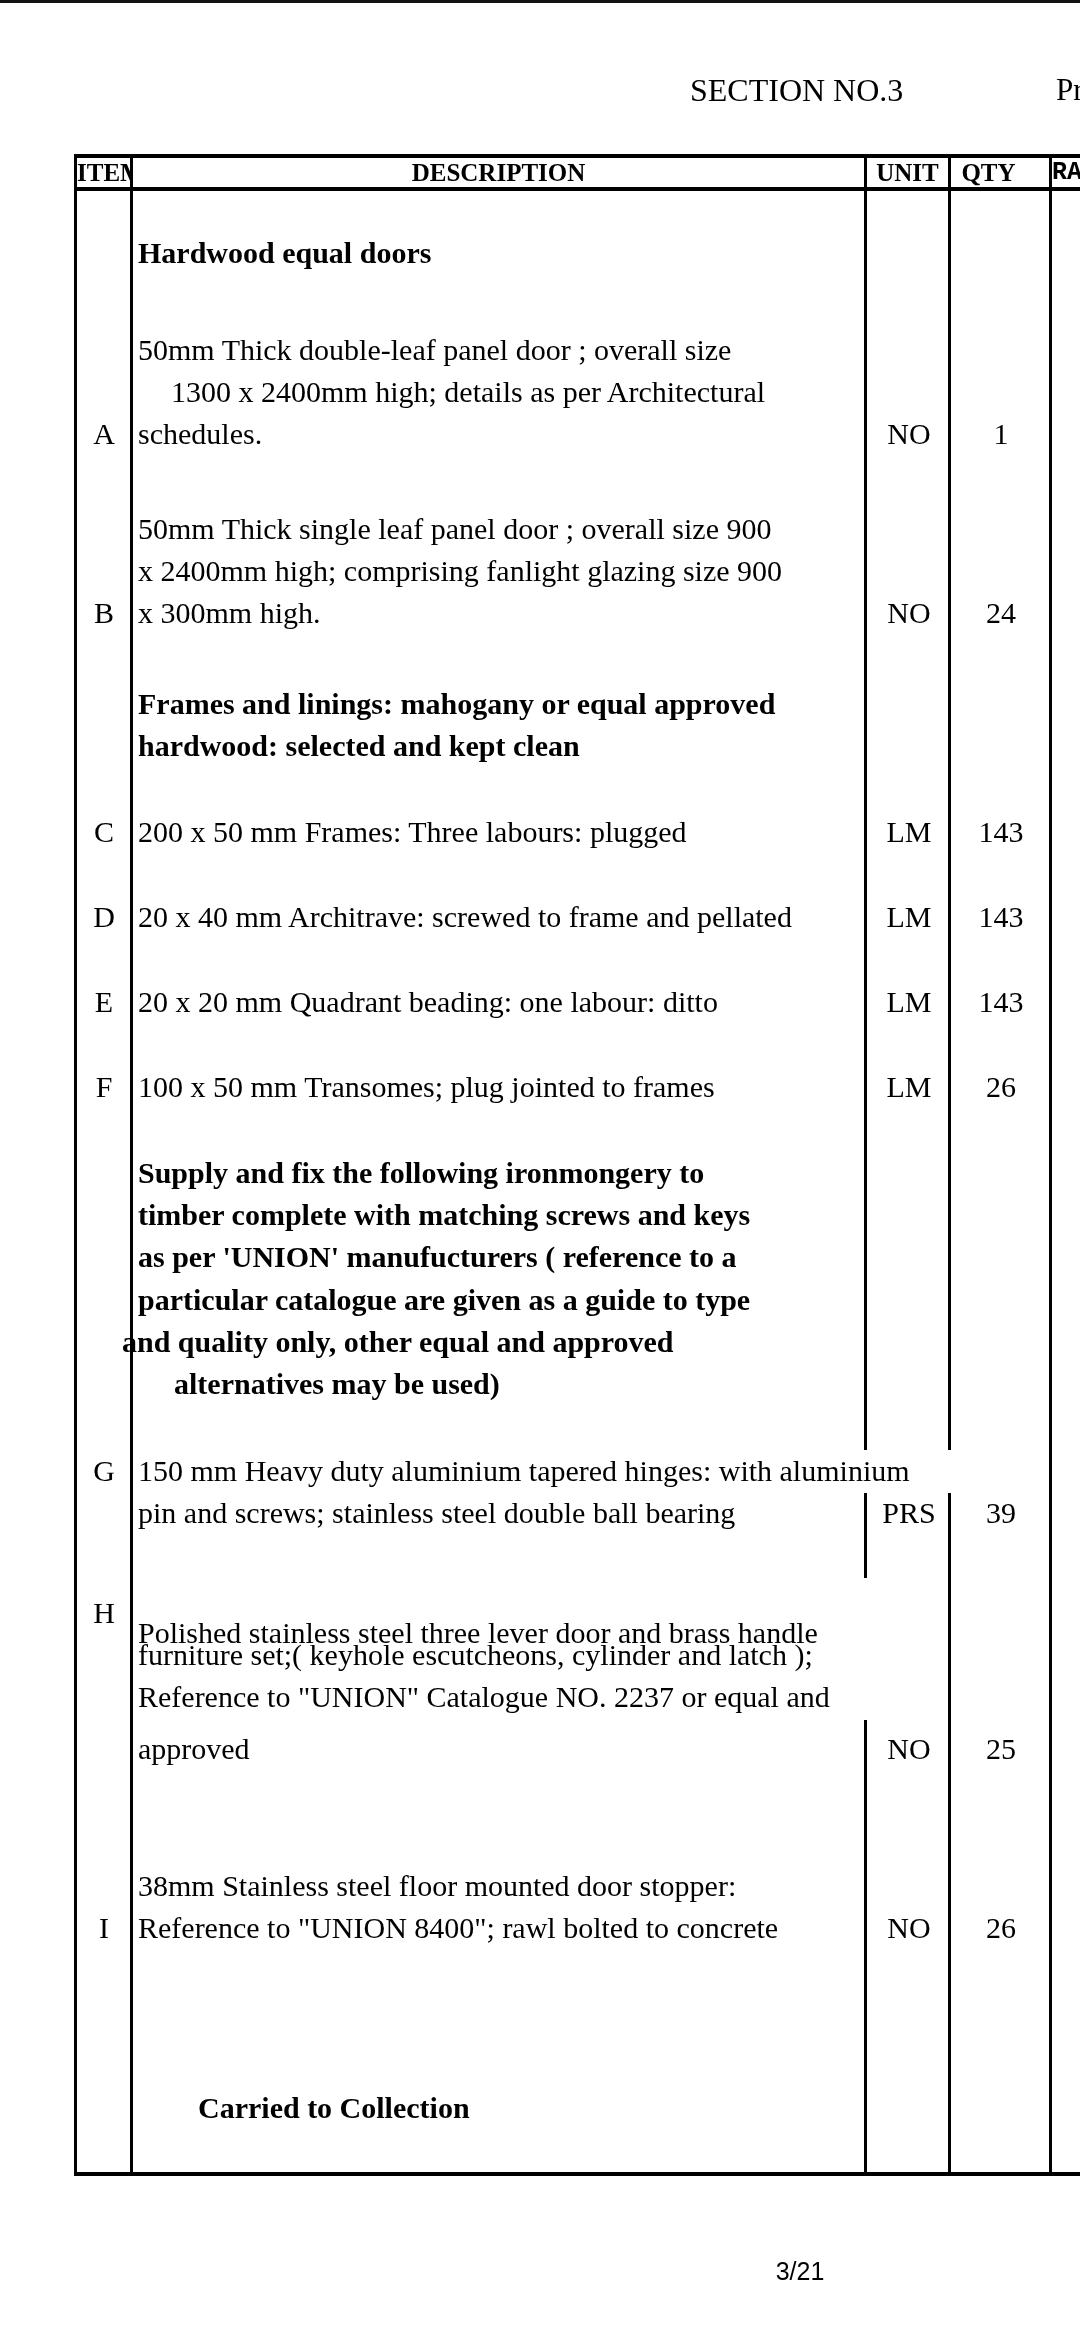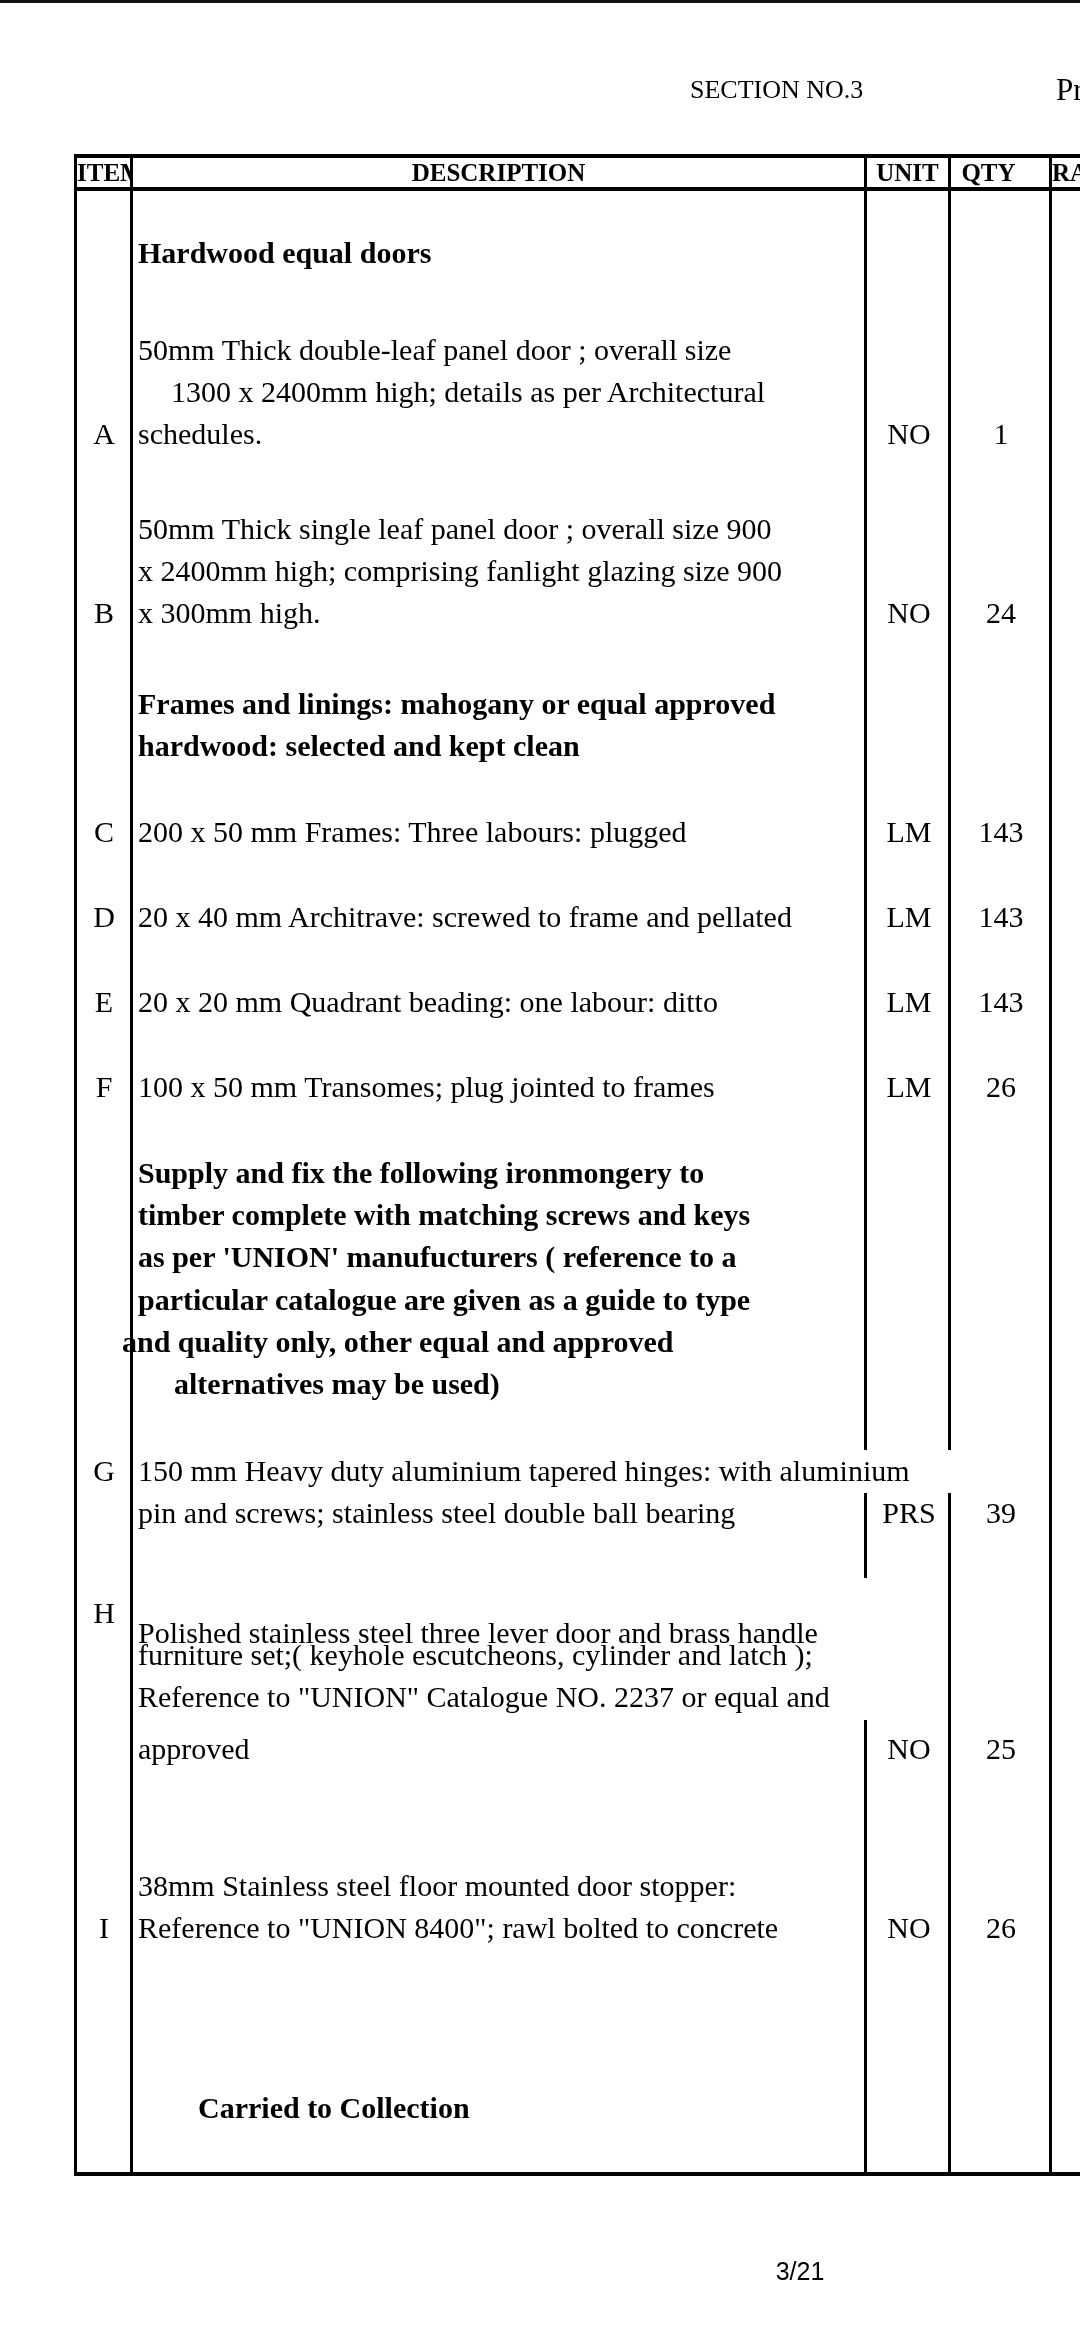--- a/index.html
+++ b/index.html
@@ -3,21 +3,21 @@
 <meta charset="utf-8">
 <style>
   html, body { margin: 0; padding: 0; }
   body {
     width: 1080px; height: 2340px; position: relative; overflow: hidden;
     background: #ffffff; color: #000;
     font-family: "Liberation Serif", "DejaVu Serif", serif;
   }
   .topbar { position: absolute; left: 0; top: 0; width: 1080px; height: 3px; background: #111; }
   .abs { position: absolute; white-space: nowrap; }
-  .section-title { left: 690px; top: 70px; font-size: 26px; line-height: 40px; }
+  .section-title { left: 690px; top: 70px; font-size: 32px; line-height: 40px; }
   .section-right { left: 1056px; top: 70px; font-size: 31px; line-height: 40px; }
 
   .hline { position: absolute; height: 4px; background: #000; }
   .vline { position: absolute; width: 3px; background: #000; }
 
   .hdr { position: absolute; top: 158px; height: 30px; line-height: 30px; font-weight: bold; font-size: 25px; overflow: hidden; white-space: nowrap; }
 
   .txt { position: absolute; font-size: 30px; line-height: 42px; white-space: nowrap; }
   .bold { font-weight: bold; }
   .item { position: absolute; left: 78px; width: 52px; text-align: center; font-size: 30px; line-height: 42px; }
@@ -49,21 +49,21 @@
 
   <div class="vline" style="left:948px; top:154px; height:1296px;"></div>
   <div class="vline" style="left:948px; top:1493px; height:683px;"></div>
 
   <div class="vline" style="left:1049px; top:154px; height:2022px;"></div>
 
   <div class="hdr" style="left:77px; width:53px;">ITEM</div>
   <div class="hdr" style="left:133px; width:731px; text-align:center;">DESCRIPTION</div>
   <div class="hdr" style="left:867px; width:81px; text-align:center;">UNIT</div>
   <div class="hdr" style="left:951px; width:75px; text-align:center;">QTY</div>
-  <div class="hdr" style="left:1052px; width:28px;">RA</div>
+  <div class="hdr" style="left:1052px; width:28px;font-family:Liberation Mono, monospace;">RA</div>
 
   <div class="txt bold" style="left:138px; top:232px;">Hardwood equal doors</div>
 
   <div>
     <div class="txt" style="left:138px; top:329px;">50mm Thick double-leaf panel door ; overall size</div>
     <div class="txt" style="left:138px; top:371px;margin-left:33px;">1300 x 2400mm high; details as per Architectural</div>
     <div class="txt" style="left:138px; top:413px;">schedules.</div>
     <div class="item" style="top:413px;">A</div>
     <div class="unit" style="top:413px;">NO</div>
     <div class="qty" style="top:413px;">1</div>

